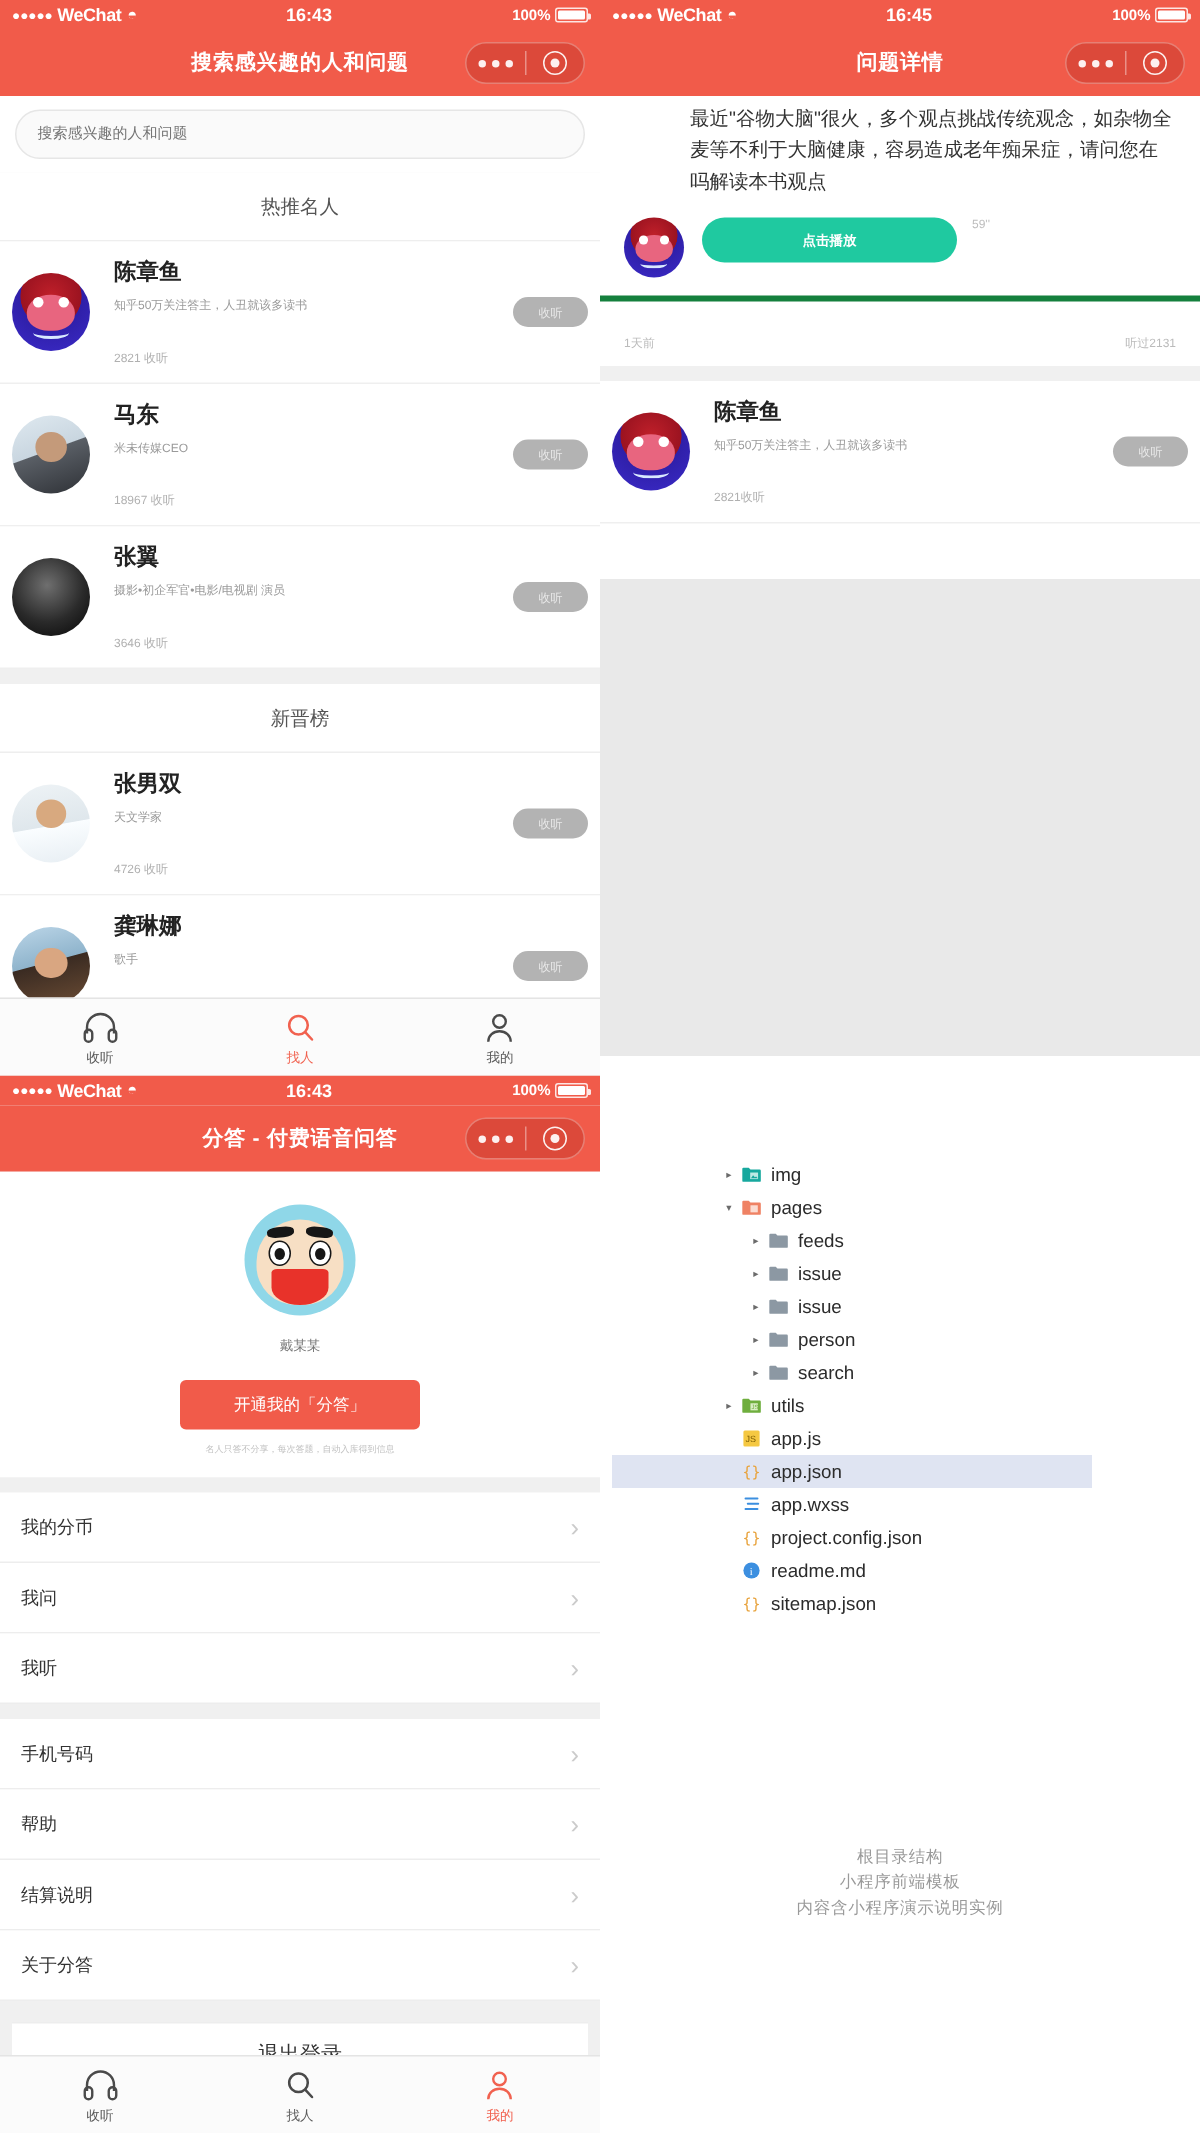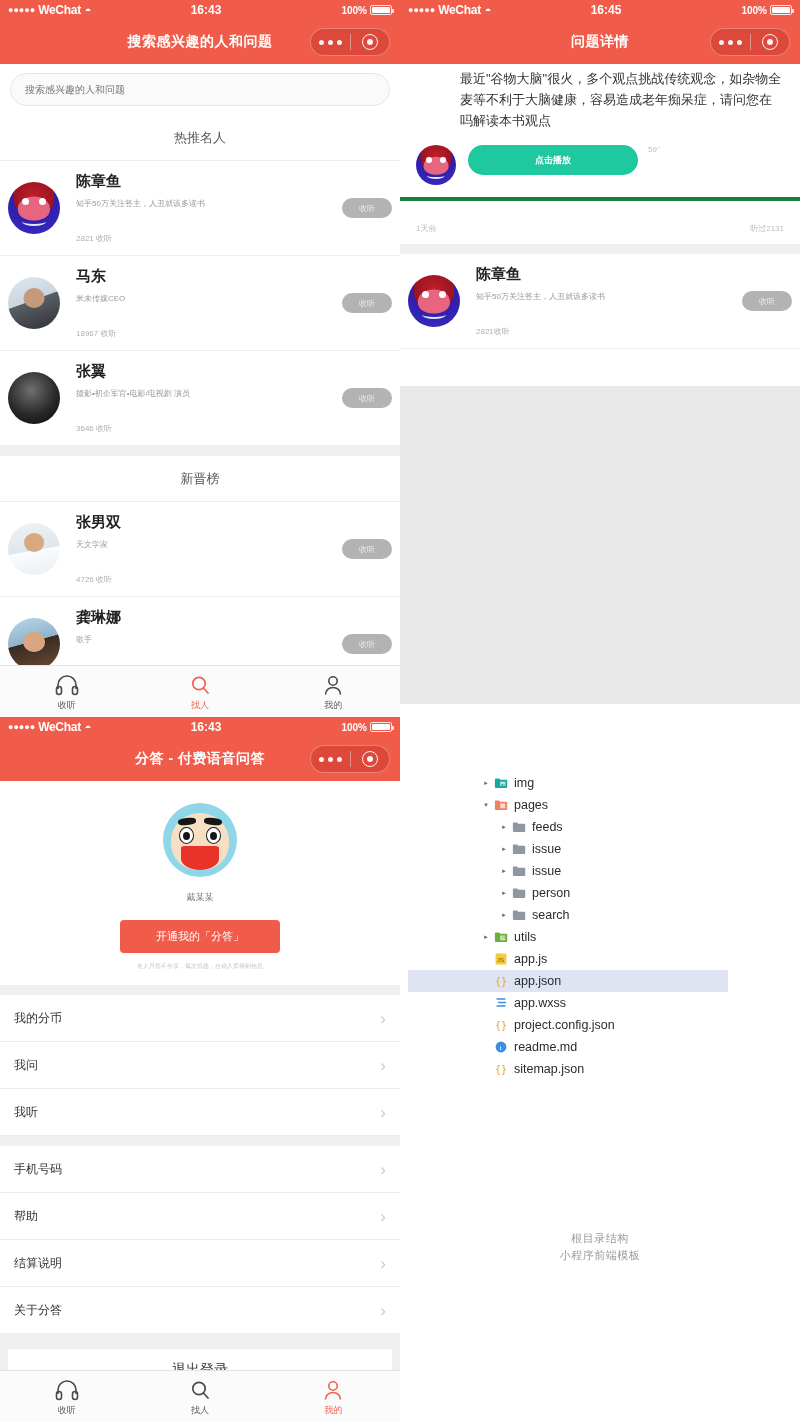--- a/index.html
+++ b/index.html
@@ -645,16 +645,17 @@
             </svg>
         </span>
         <span class="tlabel">sitemap.json</span>
       </div>
 
     </div>
 
     <div class="captions">
       <div>根目录结构</div>
       <div>小程序前端模板</div>
+      <div>内容含小程序演示说明实例</div>
     </div>
   </div>
 
 </div>
 
 </body></html>

